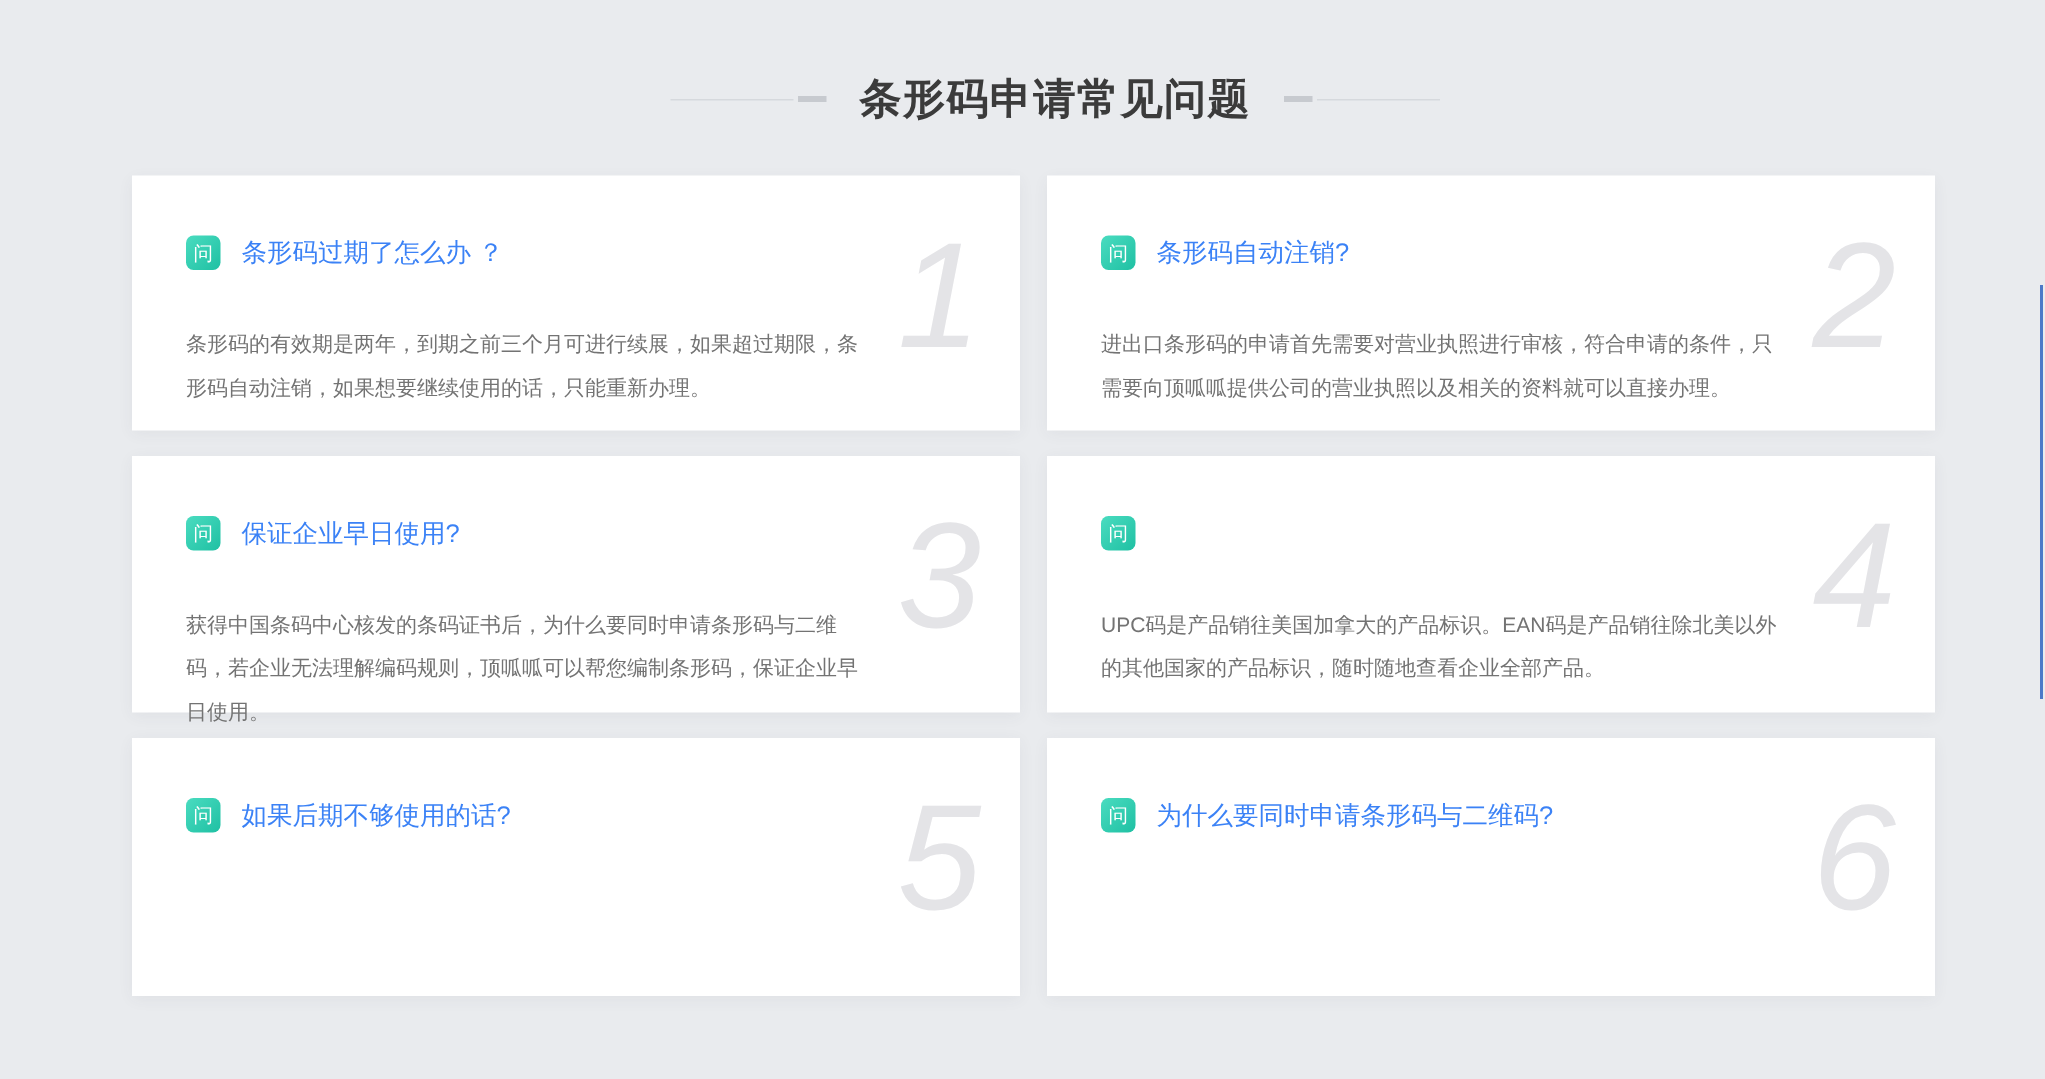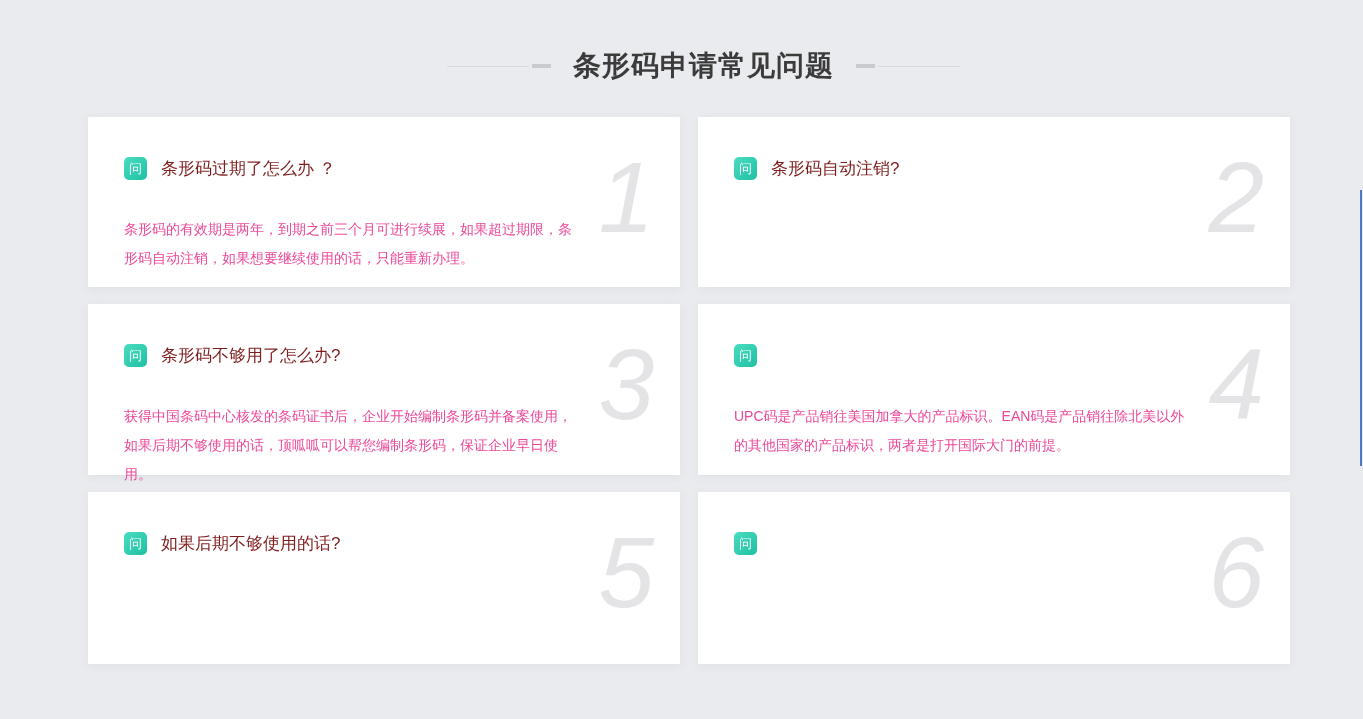--- a/index.html
+++ b/index.html
@@ -44,25 +44,25 @@
   }
   .q-icon {
     flex: 0 0 auto;
     width: 23px; height: 23px; border-radius: 5px;
     background: linear-gradient(135deg, #4adcc0 0%, #1fc0a3 100%);
     color: #ffffff; font-size: 13px;
     display: flex; align-items: center; justify-content: center;
     margin-right: 14px;
   }
   .q-title {
-    font-size: 17px; color: #7f1d1d; white-space: nowrap; text-align: center;
+    font-size: 17px; color: #3b82f6; white-space: nowrap; text-align: center;
   }
   .q-answer {
     position: absolute; left: 36px; top: 84px; width: 452px;
-    font-size: 14px; line-height: 29px; color: #ec4899;
+    font-size: 14px; line-height: 29px; color: #737373;
   }
   .big-num {
     position: absolute; top: 30px; right: 26px;
     font-size: 100px; line-height: 1; font-style: italic;
     color: #e4e4e7; font-weight: normal;
     pointer-events: none;
   }
   
   .floating-edge {
     position: absolute; right: 1px; top: 190px;
@@ -94,50 +94,52 @@
     </div>
     <p class="q-answer">条形码的有效期是两年，到期之前三个月可进行续展，如果超过期限，条形码自动注销，如果想要继续使用的话，只能重新办理。</p>
     <span class="big-num">1</span>
   </div>
 
   <div class="faq-card">
     <div class="card-head">
       <span class="q-icon">问</span>
       <span class="q-title">条形码自动注销?</span>
     </div>
+    <p class="q-answer">进出口条形码的申请首先需要对营业执照进行审核，符合申请的条件，只需要向顶呱呱提供公司的营业执照以及相关的资料就可以直接办理。</p>
     <span class="big-num">2</span>
   </div>
 
   <div class="faq-card">
     <div class="card-head">
       <span class="q-icon">问</span>
-      <span class="q-title">条形码不够用了怎么办?</span>
+      <span class="q-title">保证企业早日使用?</span>
     </div>
-    <p class="q-answer">获得中国条码中心核发的条码证书后，企业开始编制条形码并备案使用，如果后期不够使用的话，顶呱呱可以帮您编制条形码，保证企业早日使用。</p>
+    <p class="q-answer">获得中国条码中心核发的条码证书后，为什么要同时申请条形码与二维码，若企业无法理解编码规则，顶呱呱可以帮您编制条形码，保证企业早日使用。</p>
     <span class="big-num">3</span>
   </div>
 
   <div class="faq-card">
     <div class="card-head">
       <span class="q-icon">问</span>
     </div>
-    <p class="q-answer">UPC码是产品销往美国加拿大的产品标识。EAN码是产品销往除北美以外的其他国家的产品标识，两者是打开国际大门的前提。</p>
+    <p class="q-answer">UPC码是产品销往美国加拿大的产品标识。EAN码是产品销往除北美以外的其他国家的产品标识，随时随地查看企业全部产品。</p>
     <span class="big-num">4</span>
   </div>
 
   <div class="faq-card">
     <div class="card-head">
       <span class="q-icon">问</span>
       <span class="q-title">如果后期不够使用的话?</span>
     </div>
     <span class="big-num">5</span>
   </div>
 
   <div class="faq-card">
     <div class="card-head">
       <span class="q-icon">问</span>
+      <span class="q-title">为什么要同时申请条形码与二维码?</span>
     </div>
     <span class="big-num">6</span>
   </div>
 
 </div>
 
 <div class="floating-edge"></div>
 
 </body></html>

